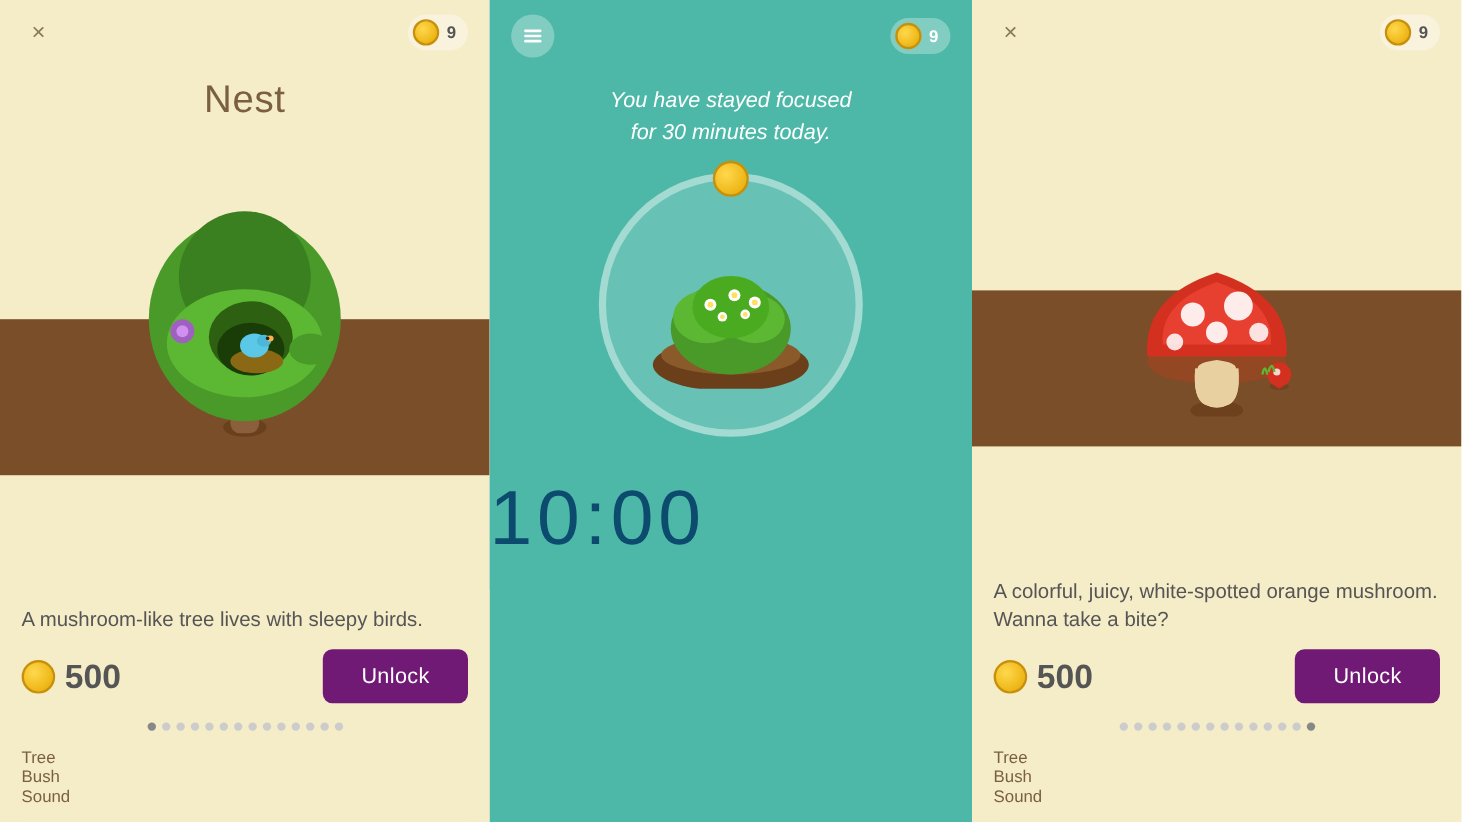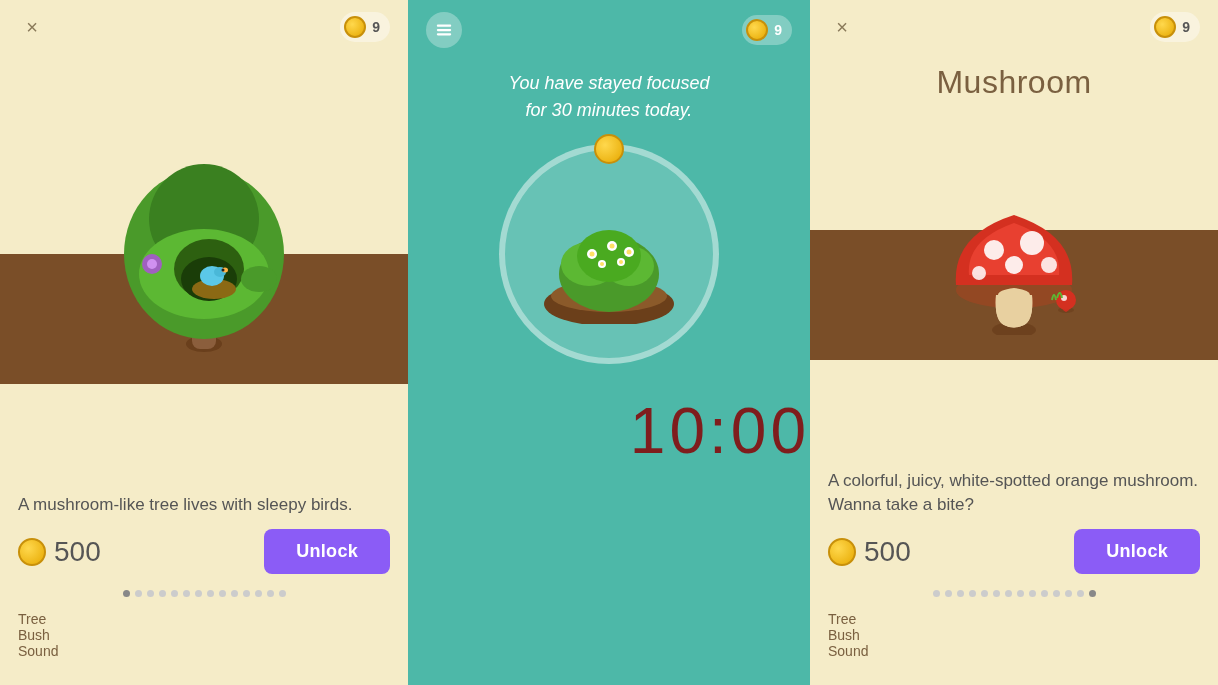--- a/index.html
+++ b/index.html
@@ -110,21 +110,21 @@
       display: flex;
       align-items: flex-end;
       justify-content: center;
     }
 
     
     .bottom-section {
       position: relative;
       z-index: 5;
       background: #f5ecc8;
-      padding: 14px 18px 16px;
+      padding: 14px 18px 4px;
       min-height: 130px;
     }
 
     .description-text {
       font-size: 17px;
       color: #555;
       line-height: 1.4;
       margin-bottom: 12px;
     }
 
@@ -144,32 +144,32 @@
     .price-coin {
       width: 28px;
       height: 28px;
       border-radius: 50%;
       background: radial-gradient(circle at 35% 35%, #ffd84d, #e6a800);
       border: 2px solid #c8900a;
     }
 
     .price-amount {
       font-size: 28px;
-      font-weight: 400;
+      font-weight: 700;
       color: #555;
     }
 
     .unlock-btn {
-      background: #8b5cf6;
+      background: #701a75;
       color: white;
       border: none;
       border-radius: 8px;
       padding: 12px 32px;
       font-size: 18px;
-      font-weight: 700;
+      font-weight: 400;
       cursor: pointer;
       letter-spacing: 0.3px;
     }
 
     
     .dot-row {
       display: flex;
       justify-content: center;
       gap: 5px;
       padding: 6px 0;
@@ -292,23 +292,23 @@
       width: 30px;
       height: 30px;
       border-radius: 50%;
       background: radial-gradient(circle at 35% 35%, #ffd84d, #e6a800);
       border: 2px solid #c8900a;
     }
 
     .timer-display {
       font-size: 64px;
       font-weight: 200;
-      color: #7f1d1d;
+      color: #0c4a6e;
       letter-spacing: 4px;
-      text-align: right;
+      text-align: left;
       padding: 20px 0 10px;
     }
 
     .plant-btn {
       display: block;
       margin: 10px auto 20px;
       background: rgba(255,255,255,0.4);
       color: white;
       border: none;
       border-radius: 25px;
@@ -323,20 +323,21 @@
 
 <div class="panel panel-left">
   <div class="top-bar">
     <div class="close-btn">×</div>
     <div class="coin-badge">
       <div class="coin-icon"></div>
       <span class="coin-count">9</span>
     </div>
   </div>
 
+  <div class="panel-title">Nest</div>
 
   <div class="illustration-area">
     <div class="ground"></div>
 
     <svg class="tree-nest-svg" width="220" height="210" viewBox="0 0 220 210">
 
       <ellipse cx="110" cy="200" rx="18" ry="8" fill="#5a3010" opacity="0.5"></ellipse>
       <rect x="98" y="155" width="24" height="50" rx="8" fill="#8B5E3C"></rect>
 
       <ellipse cx="110" cy="110" rx="80" ry="85" fill="#4a9a2a"></ellipse>
@@ -449,21 +450,20 @@
 
 <div class="panel panel-right">
   <div class="top-bar">
     <div class="close-btn">×</div>
     <div class="coin-badge">
       <div class="coin-icon"></div>
       <span class="coin-count">9</span>
     </div>
   </div>
 
-  <div class="panel-title">Mushroom</div>
 
   <div class="illustration-area">
     <div class="ground"></div>
 
     <svg class="mushroom-svg" width="200" height="200" viewBox="0 0 200 200">
 
       <ellipse cx="100" cy="195" rx="22" ry="8" fill="#5a3010" opacity="0.4"></ellipse>
       <path d="M82 160 Q80 185 90 190 Q100 195 110 190 Q120 185 118 160 Z" fill="#f0d8b0"></path>
 
       <ellipse cx="100" cy="155" rx="58" ry="18" fill="#cc3a1a" opacity="0.3"></ellipse>

